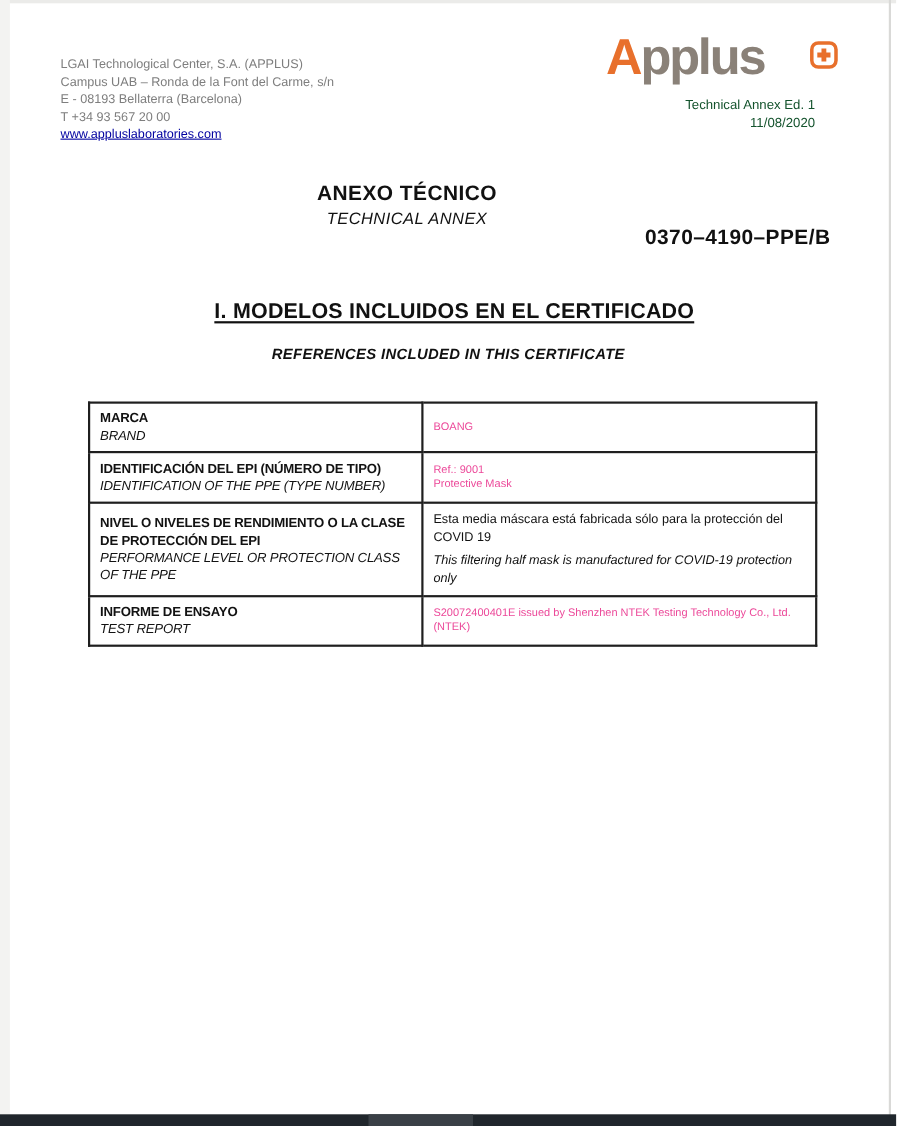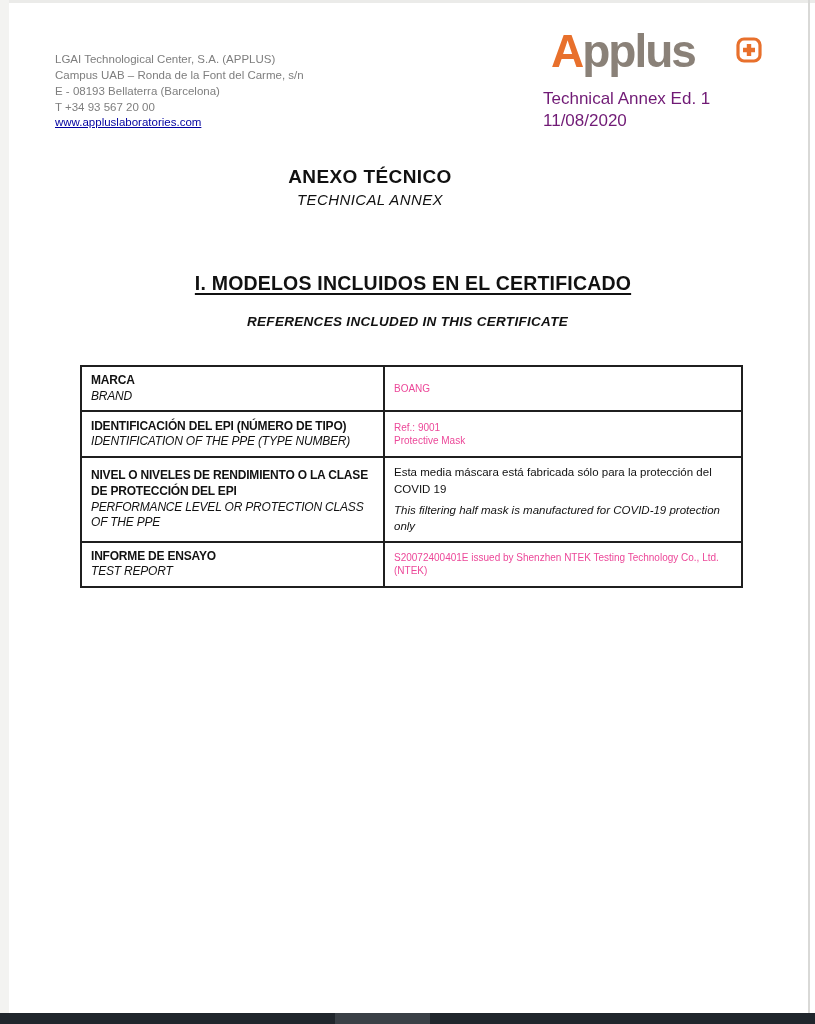--- a/index.html
+++ b/index.html
@@ -35,22 +35,22 @@
     font-size:46px; font-weight:700; letter-spacing:-2px;
     color:#8a8178; line-height:1;
   }
   .logo-a { color:#e8702c; }
   .plus-icon { margin-top:2px; margin-left:3px; }
   .logo-sub {
     font-size:23px; font-weight:700; color:#8a8178;
     text-align:right; margin-top:-7px; letter-spacing:-0.5px; line-height:1.1;
   }
   .annex-meta {
-    margin-top:14px; padding-right:14px; text-align:left;
-    font-size:17px; line-height:1.3; color:#701a75; font-weight:400;
+    margin-top:14px; padding-right:14px; text-align:right;
+    font-size:12px; line-height:1.3; color:#14532d; font-weight:400;
   }
 
   
   .title-block {
     position:absolute; top:166px; left:0; width:740px; text-align:center;
   }
   .title-main { font-size:19px; font-weight:700; letter-spacing:0.4px; color:#111;text-align:center; }
   .title-sub  { font-size:15px; font-style:italic; letter-spacing:0.4px; color:#111; margin-top:3px; }
   .ref-number {
     position:absolute; top:206px; right:60px;
@@ -118,20 +118,21 @@
     <div class="annex-meta">
       <div>Technical Annex Ed. 1</div>
       <div>11/08/2020</div>
     </div>
   </div>
 
   <div class="title-block">
     <div class="title-main">ANEXO TÉCNICO</div>
     <div class="title-sub">TECHNICAL ANNEX</div>
   </div>
+  <div class="ref-number">0370–4190–PPE/B</div>
 
   <div class="section-heading">I. MODELOS INCLUIDOS EN EL CERTIFICADO</div>
   <div class="section-subheading">REFERENCES INCLUDED IN THIS CERTIFICATE</div>
 
   <table class="cert">
     <tbody>
       <tr class="row-marca">
         <td class="label-cell">
           <div class="label-es">MARCA</div>
           <div class="label-en">BRAND</div>

